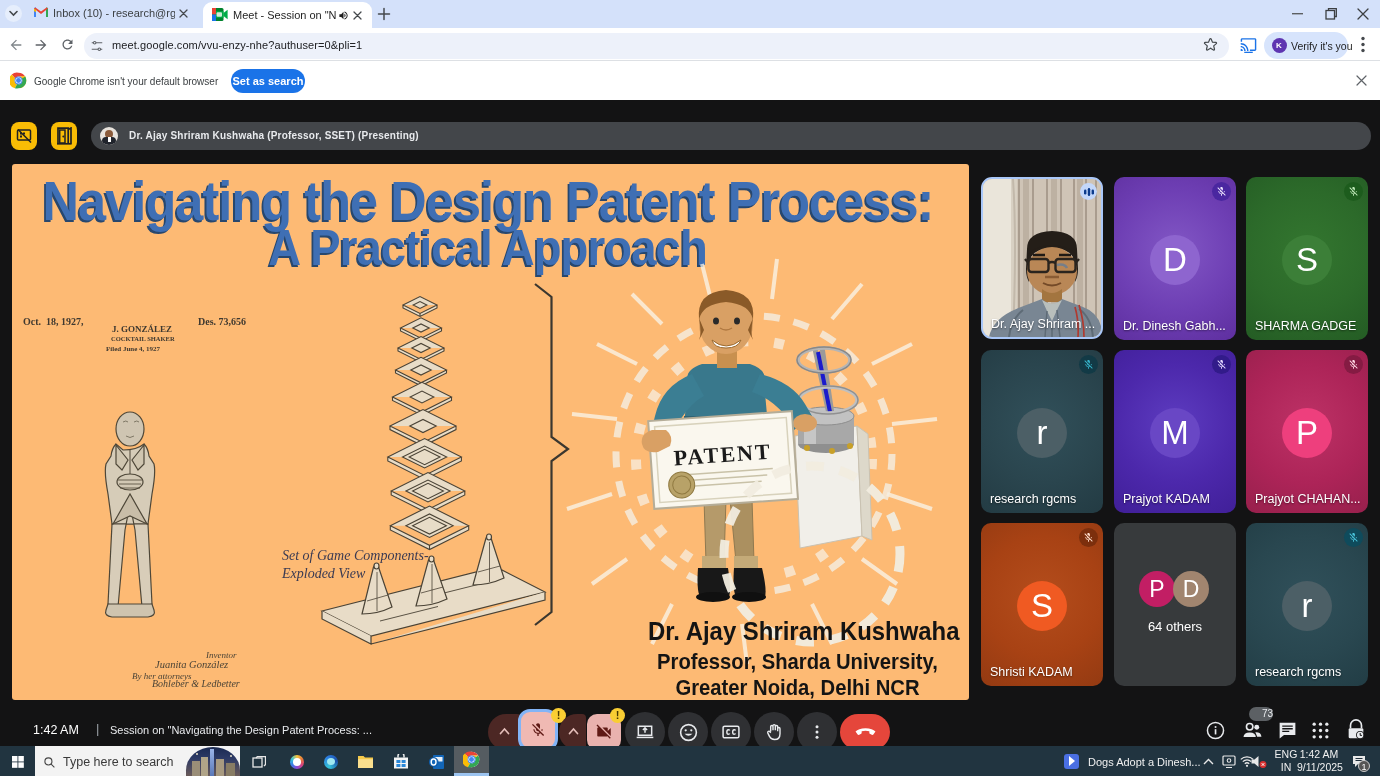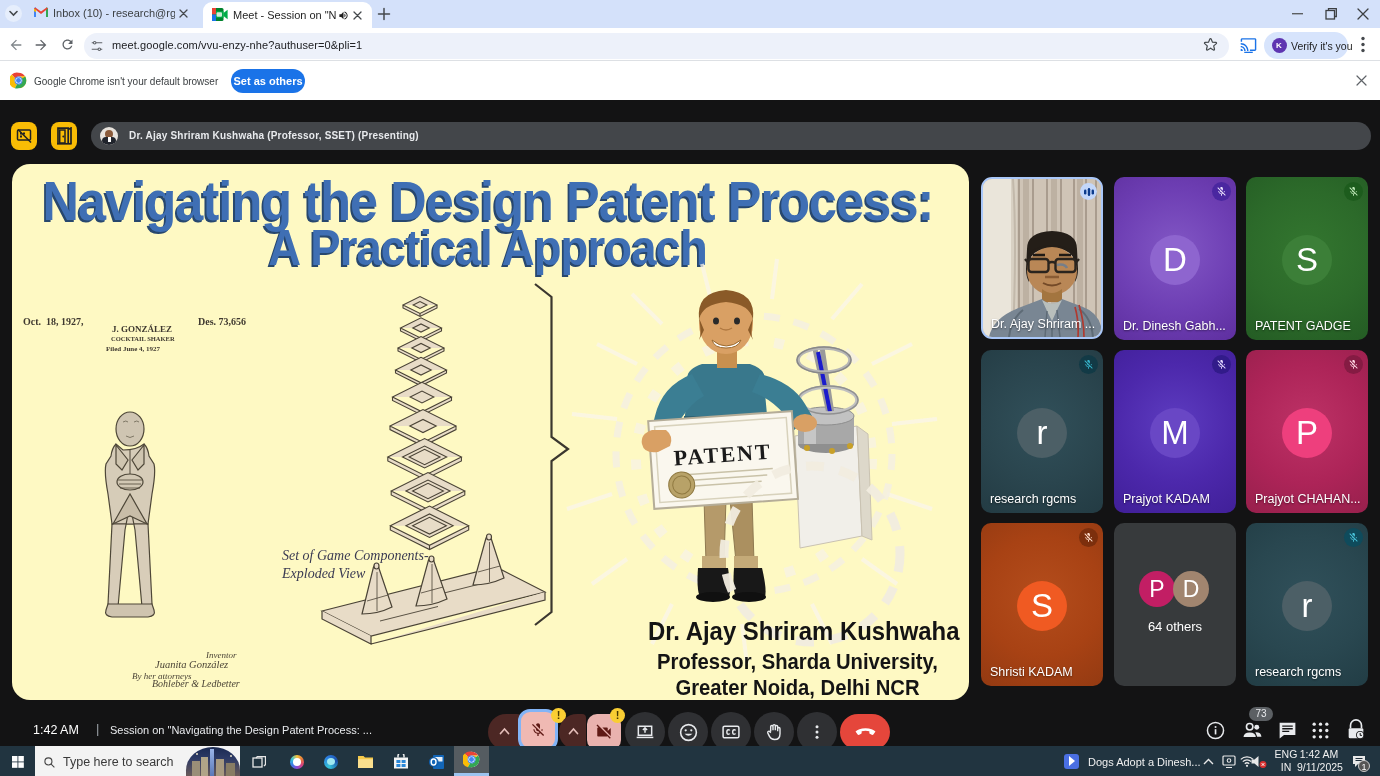--- a/index.html
+++ b/index.html
@@ -14,21 +14,21 @@
   #urlpill{left:84px;top:33px;width:1145px;height:26px;border-radius:13px;background:#edf1fa;}
   #urltext{left:112px;top:39px;font-size:11px;color:#202124;letter-spacing:0.1px;}
   #verifychip{left:1264px;top:32px;width:84px;height:27px;border-radius:14px;background:#d7e4fc;}
   
   #infobar{left:0;top:61px;width:1380px;height:39px;background:#fff;}
   #setdefault{left:231px;top:69px;width:74px;height:24px;border-radius:13px;background:#1a73e8;color:#fff;font-size:11px;font-weight:700;text-align:center;line-height:24px;}
   
   #meet{left:0;top:112px;width:1380px;height:738px;background:#131314;}
   .ybtn{top:10px;width:26px;height:28px;border-radius:8px;background:#f9bc05;}
   #presenterpill{left:91px;top:10px;width:1280px;height:28px;border-radius:14px;background:#43464a;color:#e8eaed;font-size:10px;font-weight:700;line-height:28px;letter-spacing:0.2px;}
-  #slide{left:12px;top:52px;width:957px;height:536px;border-radius:18px;background:#fef9c3;overflow:hidden;}
+  #slide{left:12px;top:52px;width:957px;height:536px;border-radius:3px;background:#fdba74;overflow:hidden;}
   .tile{width:122px;height:163px;border-radius:10px;overflow:hidden;}
   .tname{position:absolute;left:9px;bottom:7px;color:#fff;font-size:12.5px;font-weight:500;white-space:nowrap;text-shadow:0 1px 2px rgba(0,0,0,.5);}
   .avcirc{position:absolute;left:50%;top:58px;transform:translateX(-50%);width:50px;height:50px;border-radius:50%;display:flex;align-items:center;justify-content:center;font-size:33px;color:#fff;}
   .micbadge{position:absolute;right:5px;top:5px;width:19px;height:19px;border-radius:50%;display:flex;align-items:center;justify-content:center;}
   
   .ctl{position:absolute;top:600px;width:40px;height:40px;border-radius:50%;background:#2f3033;display:flex;align-items:center;justify-content:center;}
   
   #taskbar{left:0;top:746px;width:1380px;height:30px;background:#213440;}
 </style>
 </head>
@@ -141,21 +141,21 @@
     <path d="M43.05 13 A22 22 0 1 1 5 7 L14.5 18.5 A11 11 0 0 0 24 35 L28 45.64 A22 22 0 0 0 43.05 13Z" fill="#34a853" opacity="0"></path>
     <path d="M5.1 7.1 L14.6 18.6 A11 11 0 0 0 20 34.2 L13.9 45.6 A22 22 0 0 1 5.1 7.1Z" fill="#fbbc05"></path>
     <path d="M43 13 L33.5 18.6 A11 11 0 0 1 28.2 34.2 L28.05 45.63 A22 22 0 0 0 43 13Z" fill="#4285f4" opacity="0"></path>
     <path d="M24 46 A22 22 0 0 0 43.05 13 L33.4 18.4 A11 11 0 0 1 28 34.3 L20 34.2 L13.9 45.6 A22 22 0 0 0 24 46Z" fill="#34a853"></path>
     <path d="M43.05 13 L24 13 A11 11 0 0 1 33.4 18.4Z" fill="#fbbc05"></path>
     <circle cx="24" cy="24" r="11" fill="#4285f4"></circle>
     <circle cx="24" cy="24" r="8.6" fill="#fff"></circle>
     <circle cx="24" cy="24" r="7" fill="#4285f4"></circle>
   </svg>
 <div class="abs" style="left:34px;top:76px;font-size:10px;color:#3c4043;">Google Chrome isn't your default browser</div>
-<div class="abs" id="setdefault">Set as others</div>
+<div class="abs" id="setdefault">Set as search</div>
 <svg class="abs" style="left:1356px;top:75px;" width="11" height="11" viewBox="0 0 11 11">
     <path d="M1 1 L10 10 M10 1 L1 10" stroke="#5f6368" stroke-width="1.2" stroke-linecap="round"></path>
   </svg>
 <div class="abs" id="meet">
   <div class="abs ybtn" style="left:11px;">
     <svg style="position:absolute;left:5px;top:6px;" width="17" height="16" viewBox="0 0 17 16">
         <rect x="1.5" y="2" width="13" height="10" rx="1" fill="none" stroke="#202124" stroke-width="1.5"></rect>
         <rect x="4" y="4.5" width="2" height="2" fill="#202124"></rect>
         <rect x="7" y="4.5" width="2" height="2" fill="#202124"></rect>
         <rect x="4" y="7.5" width="2" height="2" fill="#202124"></rect>
@@ -406,21 +406,21 @@
     <div class="tname">Dr. Dinesh Gabh...</div>
   </div>
 
   <div class="abs tile" style="left:1246px;top:65px;background:radial-gradient(circle at 50% 45%, #33762f 0%, #2c6a2a 55%, #245c24 100%);">
     <div class="avcirc" style="background:#3c7f38;">S</div>
     <div class="micbadge" style="background:#1d5c1d;">
         <svg width="11" height="11" viewBox="0 0 24 24">
           <path d="M15 11V5c0-1.66-1.34-3-3-3-1.54 0-2.79 1.16-2.96 2.65L15 10.6V11zm4 0h-1.7c0 .58-.1 1.13-.27 1.64l1.27 1.27c.44-.88.7-1.87.7-2.91zM4.41 2.86L3 4.27l6 6V11c0 1.66 1.34 3 3 3 .23 0 .44-.03.65-.08l1.66 1.66c-.71.33-1.5.52-2.31.52-2.76 0-5.3-2.1-5.3-5.1H5c0 3.41 2.72 6.23 6 6.72V21h2v-3.28c.91-.13 1.77-.45 2.54-.9l4.19 4.18 1.41-1.41L4.41 2.86z" fill="#bfe8b8"></path>
         </svg>
       </div>
-    <div class="tname">PATENT GADGE</div>
+    <div class="tname">SHARMA GADGE</div>
   </div>
 
   <div class="abs tile" style="left:981px;top:238px;background:radial-gradient(circle at 50% 45%, #31505a 0%, #2a454e 55%, #233b43 100%);">
     <div class="avcirc" style="background:#4c5f66;">r</div>
     <div class="micbadge" style="background:#123a46;">
         <svg width="11" height="11" viewBox="0 0 24 24">
           <path d="M15 11V5c0-1.66-1.34-3-3-3-1.54 0-2.79 1.16-2.96 2.65L15 10.6V11zm4 0h-1.7c0 .58-.1 1.13-.27 1.64l1.27 1.27c.44-.88.7-1.87.7-2.91zM4.41 2.86L3 4.27l6 6V11c0 1.66 1.34 3 3 3 .23 0 .44-.03.65-.08l1.66 1.66c-.71.33-1.5.52-2.31.52-2.76 0-5.3-2.1-5.3-5.1H5c0 3.41 2.72 6.23 6 6.72V21h2v-3.28c.91-.13 1.77-.45 2.54-.9l4.19 4.18 1.41-1.41L4.41 2.86z" fill="#35b5cc"></path>
         </svg>
       </div>
     <div class="tname">research rgcms</div>
@@ -527,21 +527,21 @@
         <circle cx="12" cy="5" r="2" fill="#e8eaed"></circle>
         <circle cx="12" cy="12" r="2" fill="#e8eaed"></circle>
         <circle cx="12" cy="19" r="2" fill="#e8eaed"></circle>
       </svg>
     </div>
   <div class="abs" style="left:840px;top:602px;width:50px;height:36px;border-radius:18px;background:#e5463b;"></div>
   <svg class="abs" style="left:854px;top:614px;" width="23" height="12" viewBox="0 0 24 12">
       <path d="M12 2 C7 2 3.6 3.4 1.6 5.4 L3.8 8.6 C4.4 9.4 5.4 9 6.4 8.4 C7.4 7.8 8 7.6 8 6.4 L8 5.2 Q12 4.4 16 5.2 L16 6.4 C16 7.6 16.6 7.8 17.6 8.4 C18.6 9 19.6 9.4 20.2 8.6 L22.4 5.4 C20.4 3.4 17 2 12 2 Z" fill="#fff"></path>
     </svg>
 
-  <div class="abs" style="left:1249px;top:595px;width:24px;height:14px;border-radius:7px;background:#5c6064;color:#e8eaed;font-size:10px;text-align:center;line-height:14px;">73</div>
+  <div class="abs" style="left:1249px;top:595px;width:24px;height:14px;border-radius:7px;background:#5c6064;color:#e8eaed;font-size:10px;text-align:right;line-height:14px;">73</div>
   <svg class="abs" style="left:1205px;top:608px;" width="21" height="21" viewBox="0 0 24 24">
       <circle cx="12" cy="12" r="9.2" fill="none" stroke="#e8eaed" stroke-width="1.7"></circle>
       <rect x="11.1" y="10.5" width="1.9" height="6" fill="#e8eaed"></rect>
       <rect x="11.1" y="7" width="1.9" height="2" fill="#e8eaed"></rect>
     </svg>
   <svg class="abs" style="left:1241px;top:610px;" width="23" height="17" viewBox="0 0 24 18">
       <circle cx="9" cy="5" r="3.4" fill="none" stroke="#e8eaed" stroke-width="1.7"></circle>
       <path d="M2.5 16 Q2.5 11 9 11 Q15.5 11 15.5 16 Z" fill="#e8eaed"></path>
       <circle cx="16.5" cy="5.5" r="2.6" fill="#e8eaed"></circle>
       <path d="M15 10.8 Q21 10.5 21.5 15.5 L17 15.5" fill="#e8eaed"></path>

